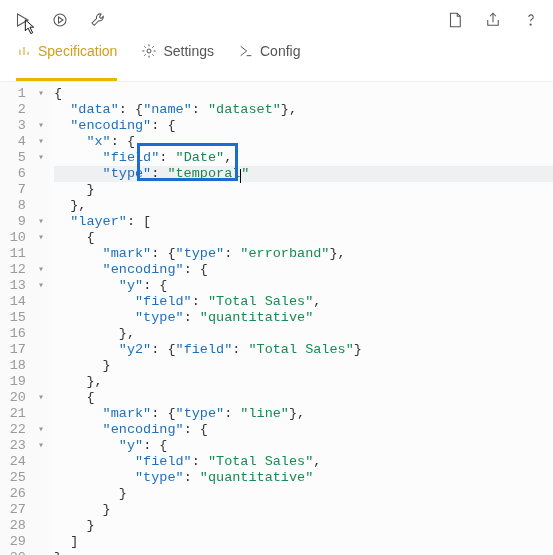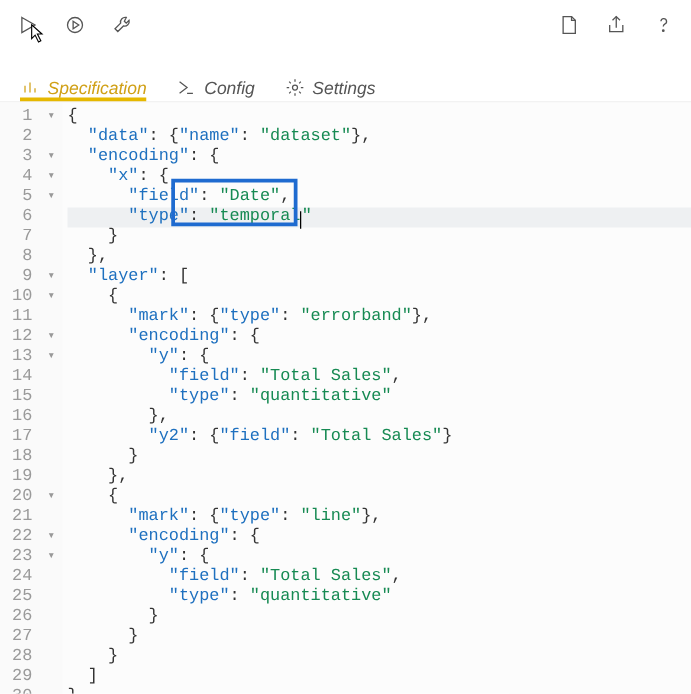--- a/index.html
+++ b/index.html
@@ -46,29 +46,28 @@
     .tabbar {
       height: 42px;
       display: flex;
       align-items: center;
       gap: 24px;
       padding: 0 16px;
       border-bottom: 1px solid #eee;
     }
     .tab {
       display: flex;
-      align-items: flex-end;
+      align-items: flex-start;
       gap: 6px;
       height: 100%;
       font-size: 14px;
       color: #555;
       cursor: pointer;
       border-bottom: 3px solid transparent;
       padding-top: 3px;
-      font-style: italic;
     }
     .tab.active {
       color: #d0a016;
       border-bottom-color: #e6b800;
     }
     .tab svg { width: 16px; height: 16px; stroke: currentColor; fill: none; stroke-width: 1.5; }
     .tab.active svg rect, .tab.active svg line { stroke: #d0a016; }
     .editor {
       display: flex;
       height: calc(100% - 82px);
@@ -160,31 +159,31 @@
   <div class="tab active">
     <svg viewBox="0 0 24 24">
         <line x1="6" y1="18" x2="6" y2="10"></line>
         <line x1="12" y1="18" x2="12" y2="6"></line>
         <line x1="18" y1="18" x2="18" y2="13"></line>
       </svg>
     <span>Specification</span>
   </div>
   <div class="tab">
     <svg viewBox="0 0 24 24">
+        <circle cx="12" cy="12" r="3"></circle>
+        <path d="M12 2 v3 M12 19 v3 M2 12 h3 M19 12 h3 M5 5 l2 2 M17 17 l2 2 M19 5 l-2 2 M5 19 l2 -2"></path>
+      </svg>
+    <span>Settings</span>
+  </div>
+  <div class="tab">
+    <svg viewBox="0 0 24 24">
         <path d="M4 5 L13 12 L4 19"></path>
         <line x1="13" y1="19" x2="20" y2="19"></line>
       </svg>
     <span>Config</span>
-  </div>
-  <div class="tab">
-    <svg viewBox="0 0 24 24">
-        <circle cx="12" cy="12" r="3"></circle>
-        <path d="M12 2 v3 M12 19 v3 M2 12 h3 M19 12 h3 M5 5 l2 2 M17 17 l2 2 M19 5 l-2 2 M5 19 l2 -2"></path>
-      </svg>
-    <span>Settings</span>
   </div>
 </div>
 
 <div class="editor">
   <div class="gutter" id="gutter">
       <div class="ln">1 <span class="fold">▾</span></div>
       <div class="ln">2 <span class="fold">&nbsp;</span></div>
       <div class="ln">3 <span class="fold">▾</span></div>
       <div class="ln">4 <span class="fold">▾</span></div>
       <div class="ln">5 <span class="fold">▾</span></div>

